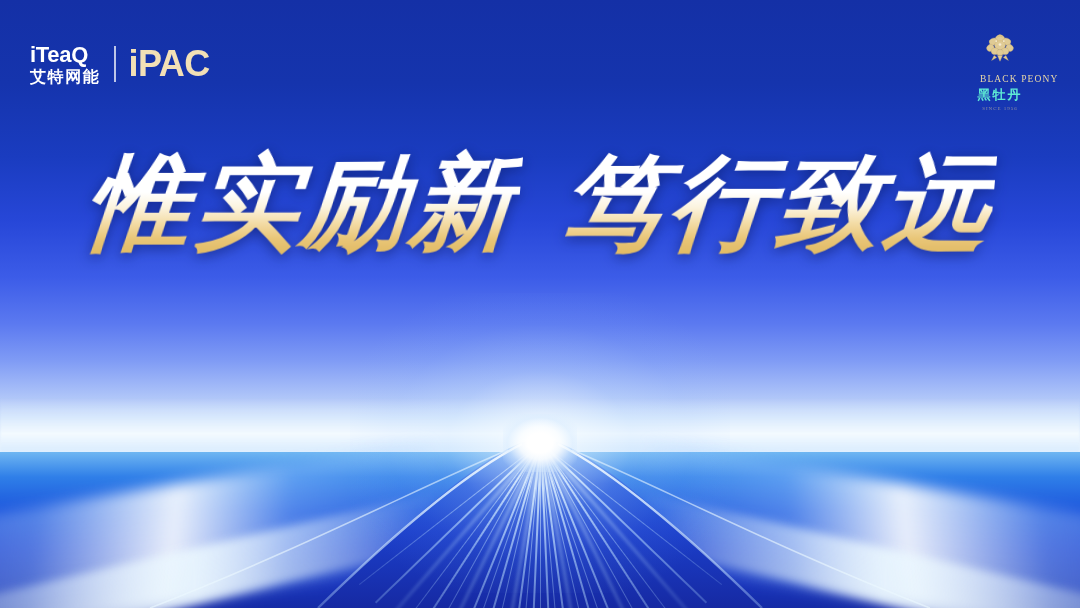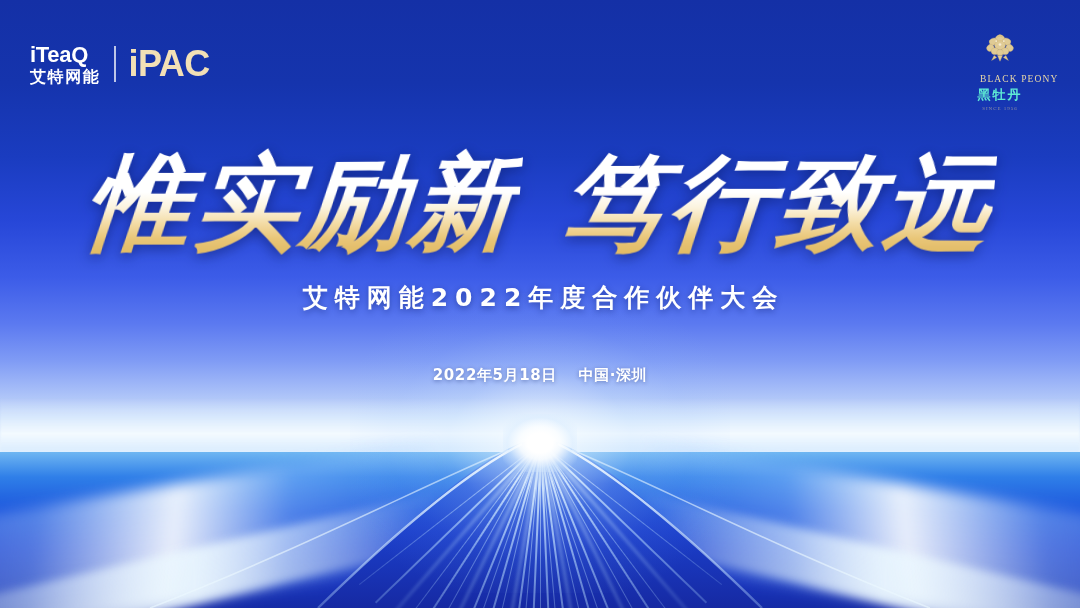--- a/index.html
+++ b/index.html
@@ -451,21 +451,15 @@
     <div class="peony-cn">黑牡丹</div>
     <div class="peony-sub">SINCE 1956</div>
   </div>
 
   <div class="headline">
     <span class="ink">惟实励新</span>
     <span class="gap"></span>
     <span class="ink">笃行致远</span>
   </div>
 
-  <div class="subtitle">艾特网能2022年度合作伙伴大会</div>
-
-  <div class="dateline">
-    <span>2022年5月18日</span>
-    <span class="sep"></span>
-    <span>中国·深圳</span>
-  </div>
+
 
 </div>
 
 </body></html>

